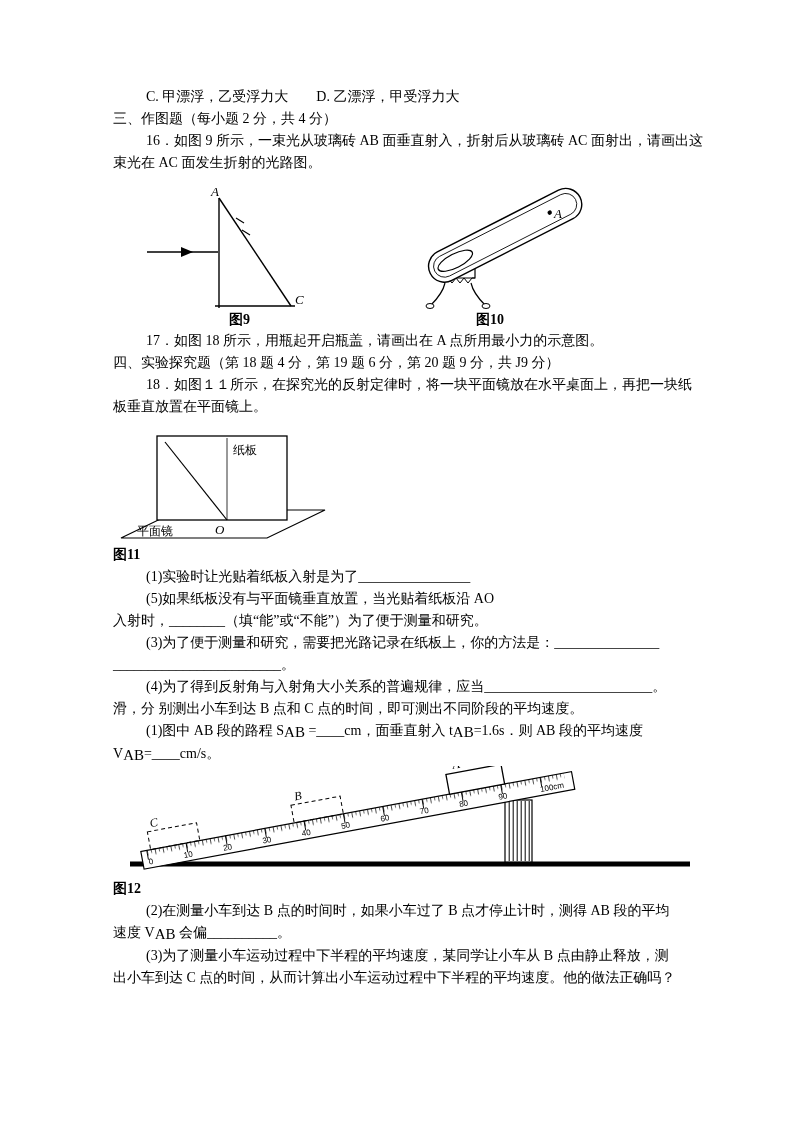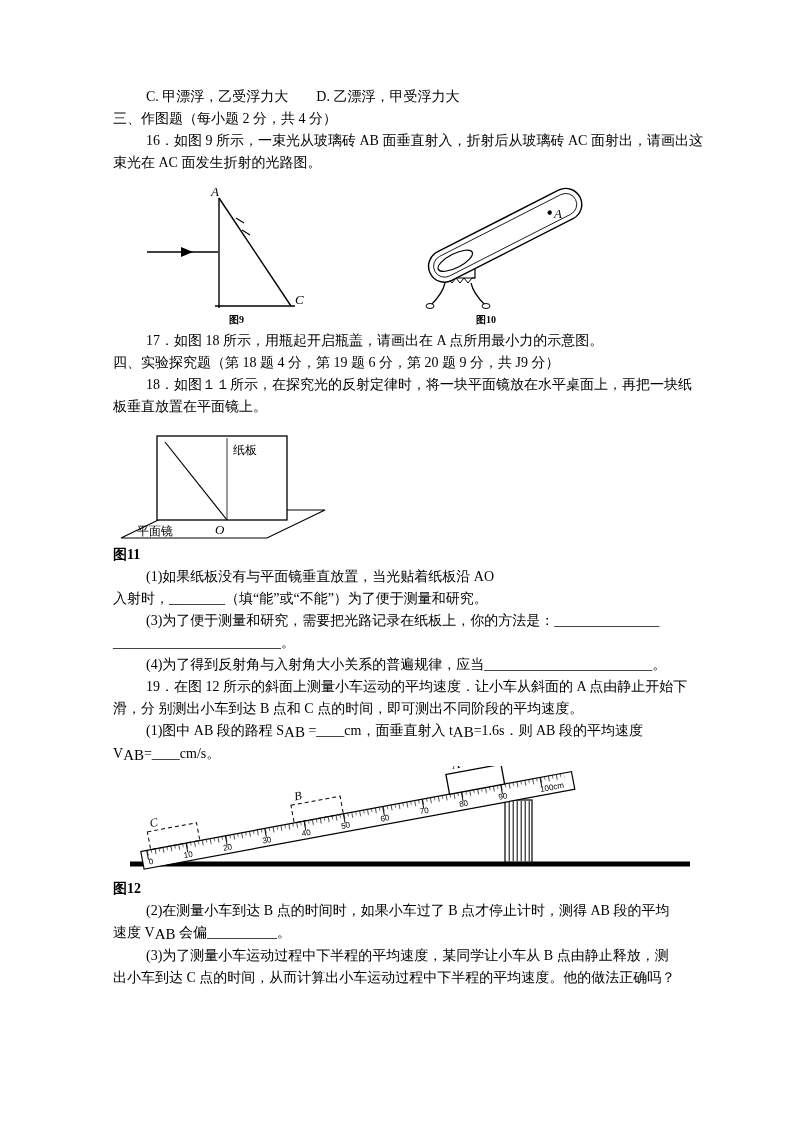--- a/index.html
+++ b/index.html
@@ -11,21 +11,21 @@
   .page {
     position: relative; width: 794px; height: 1123px;
     padding: 86px 58px 0 113px; overflow: hidden; background: #fff;
   }
   .page p { margin: 0; line-height: 22px; font-size: 14px; white-space: pre-wrap; }
   .ind { padding-left: 33px; }
   .sub { font-size: 15px; vertical-align: -2px; }
   .figrow { display: flex; margin-top: 12px; }
   .figcol9  { margin-left: 28px; width: 175px; }
   .figcol10 { margin-left: 95px; width: 190px; }
-  .cap { font-weight: bold; font-size: 10px; line-height: 20px; white-space: pre; }
+  .cap { font-weight: bold; font-size: 14px; line-height: 20px; white-space: pre; }
   .cap9  { margin-left: 88px; }
   .cap10 { margin-left: 65px; }
   .cap11 { margin-left: 57px; line-height: 22px; }
   .cap12 { margin-left: 230px; line-height: 22px; }
   .fig11wrap { margin-top: 14px; margin-left: 2px; height: 112px; }
   .fig12wrap { margin-left: 15px; height: 112px; }
   svg { display: block; }
   .lbl { font-style: italic; font-size: 13px; font-family: "Liberation Serif", serif; fill: #000; }
   .lbl-s { font-style: italic; font-size: 12px; font-family: "Liberation Serif", serif; fill: #000; }
   .zh { font-size: 12px; font-family: "Liberation Serif", serif; fill: #000; }
@@ -91,27 +91,27 @@
       <rect x="42" y="4" width="130" height="84" fill="#fff" stroke="#000" stroke-width="1.3"></rect>
       <line x1="112" y1="6" x2="112" y2="88" stroke="#000" stroke-width="0.8"></line>
       <line x1="50" y1="10" x2="112" y2="88" stroke="#000" stroke-width="1.2"></line>
       <text class="lbl" x="100" y="102">O</text>
       <text class="zh" x="118" y="22">纸板</text>
       <text class="zh" x="22" y="103">平面镜</text>
     </svg>
   </div>
   <p class="cap cap11">图11</p>
 
-  <p class="ind">(1)如果纸板没有与平面镜垂直放置，当光贴着纸板沿 AO</p>
+  <p class="ind">(1)实验时让光贴着纸板入射是为了________________</p>
+  <p class="ind">(5)如果纸板没有与平面镜垂直放置，当光贴着纸板沿 AO</p>
   <p>入射时，________（填“能”或“不能”）为了便于测量和研究。</p>
   <p class="ind">(3)为了便于测量和研究，需要把光路记录在纸板上，你的方法是：_______________</p>
   <p>________________________。</p>
   <p class="ind">(4)为了得到反射角与入射角大小关系的普遍规律，应当________________________。</p>
 
-  <p class="ind">19．在图 12 所示的斜面上测量小车运动的平均速度．让小车从斜面的 A 点由静止开始下</p>
   <p>滑，分 别测出小车到达 B 点和 C 点的时间，即可测出不同阶段的平均速度。</p>
 
   <p class="ind"><span>(1)图中 AB 段的路程 S</span><span class="sub">AB</span><span> =____cm，面垂直射入 t</span><span class="sub">AB</span><span>=1.6s．则 AB 段的平均速度</span></p>
   <p><span>V</span><span class="sub">AB</span><span>=____cm/s。</span></p>
 
   <div class="fig12wrap">
     <svg width="600" height="112" viewBox="0 0 600 112">
       <defs>
         <pattern id="tickpat" width="8" height="18" patternUnits="userSpaceOnUse">
           <line x1="0.5" y1="0" x2="0.5" y2="5.5" stroke="#000" stroke-width="0.7"></line>

